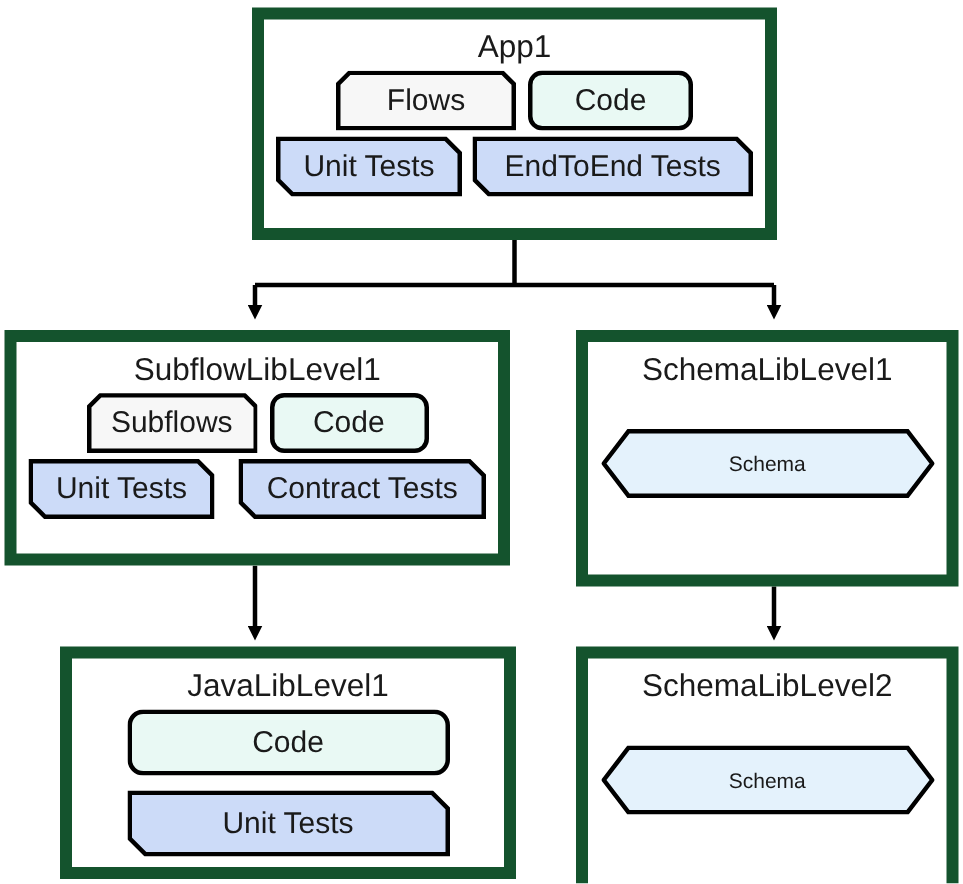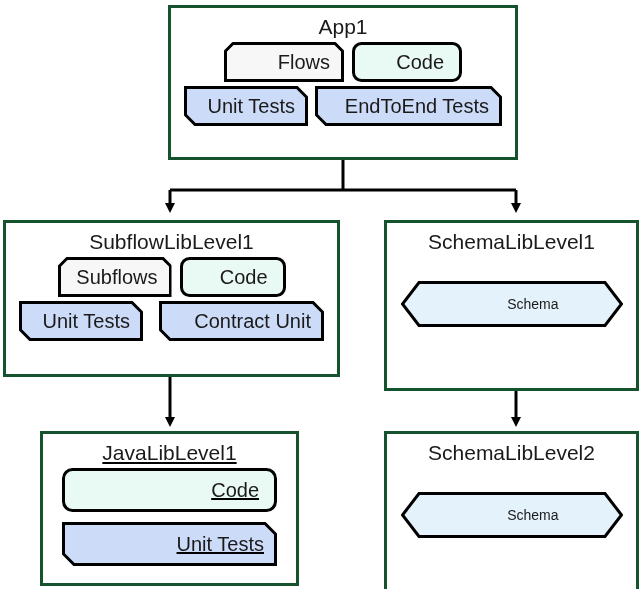--- a/index.html
+++ b/index.html
@@ -24,21 +24,21 @@
     top: 0;
     width: 642px;
     height: 589px;
     pointer-events: none;
   }
 
   
   .node {
     position: absolute;
     box-sizing: border-box;
-    border: 3px solid #14532d;
+    border: 8px solid #14532d;
     background: #ffffff;
     display: flex;
     flex-direction: column;
     align-items: center;
   }
   .node-title {
     font-size: 21px;
     line-height: 1.1;
     color: #1a1a1a;
     text-align: center;
@@ -54,21 +54,21 @@
     gap: 8px;
     margin-bottom: 4px;
   }
 
   
   .chip {
     position: relative;
     box-sizing: border-box;
     display: flex;
     align-items: center;
-    justify-content: flex-end;
+    justify-content: center;
     font-size: 20px;
     line-height: 1;
     color: #1a1a1a;
     white-space: nowrap;
     height: 40px;
     padding: 0 11px;
     border: 3px solid #000000;
   }
 
   
@@ -208,39 +208,39 @@
         <svg class="chip-svg" viewBox="0 0 124 40" preserveAspectRatio="none">
           <path d="M 1.5 1.5 L 113 1.5 L 122.5 11 L 122.5 38.5 L 11 38.5 L 1.5 29 Z" fill="#ccdbf8" stroke="#000000" stroke-width="3"></path>
         </svg>
         <span class="chip-label">Unit Tests</span>
       </div>
 
       <div class="chip chip--shaped chip--test" style="width:165px;">
         <svg class="chip-svg" viewBox="0 0 165 40" preserveAspectRatio="none">
           <path d="M 1.5 1.5 L 154 1.5 L 163.5 11 L 163.5 38.5 L 11 38.5 L 1.5 29 Z" fill="#ccdbf8" stroke="#000000" stroke-width="3"></path>
         </svg>
-        <span class="chip-label">Contract Unit</span>
+        <span class="chip-label">Contract Tests</span>
       </div>
     </div>
   </div>
 
   <div class="node" style="left:384px; top:220px; width:255px; height:171px;">
     <div class="node-title">SchemaLibLevel1</div>
 
     <div class="row" style="margin-top:22px;">
       <div class="chip chip--shaped chip--schema" style="width:222px; height:46px;">
         <svg class="chip-svg" viewBox="0 0 222 46" preserveAspectRatio="none">
           <path d="M 18 1.5 L 204 1.5 L 220.5 23 L 204 44.5 L 18 44.5 L 1.5 23 Z" fill="#e4f2fc" stroke="#000000" stroke-width="3"></path>
         </svg>
         <span class="chip-label">Schema</span>
       </div>
     </div>
   </div>
 
-  <div class="node" style="left:40px; top:431px; width:259px; height:155px;text-decoration:underline;">
+  <div class="node" style="left:40px; top:431px; width:304px; height:155px;">
     <div class="node-title">JavaLibLevel1</div>
 
     <div class="row" style="margin-top:-2px;">
       <div class="chip chip--shaped chip--code" style="width:215px; height:44px;">
         <svg class="chip-svg" viewBox="0 0 215 44" preserveAspectRatio="none">
           <rect x="1.5" y="1.5" width="212" height="41" rx="9" ry="9" fill="#e9f9f4" stroke="#000000" stroke-width="3"></rect>
         </svg>
         <span class="chip-label">Code</span>
       </div>
     </div>

